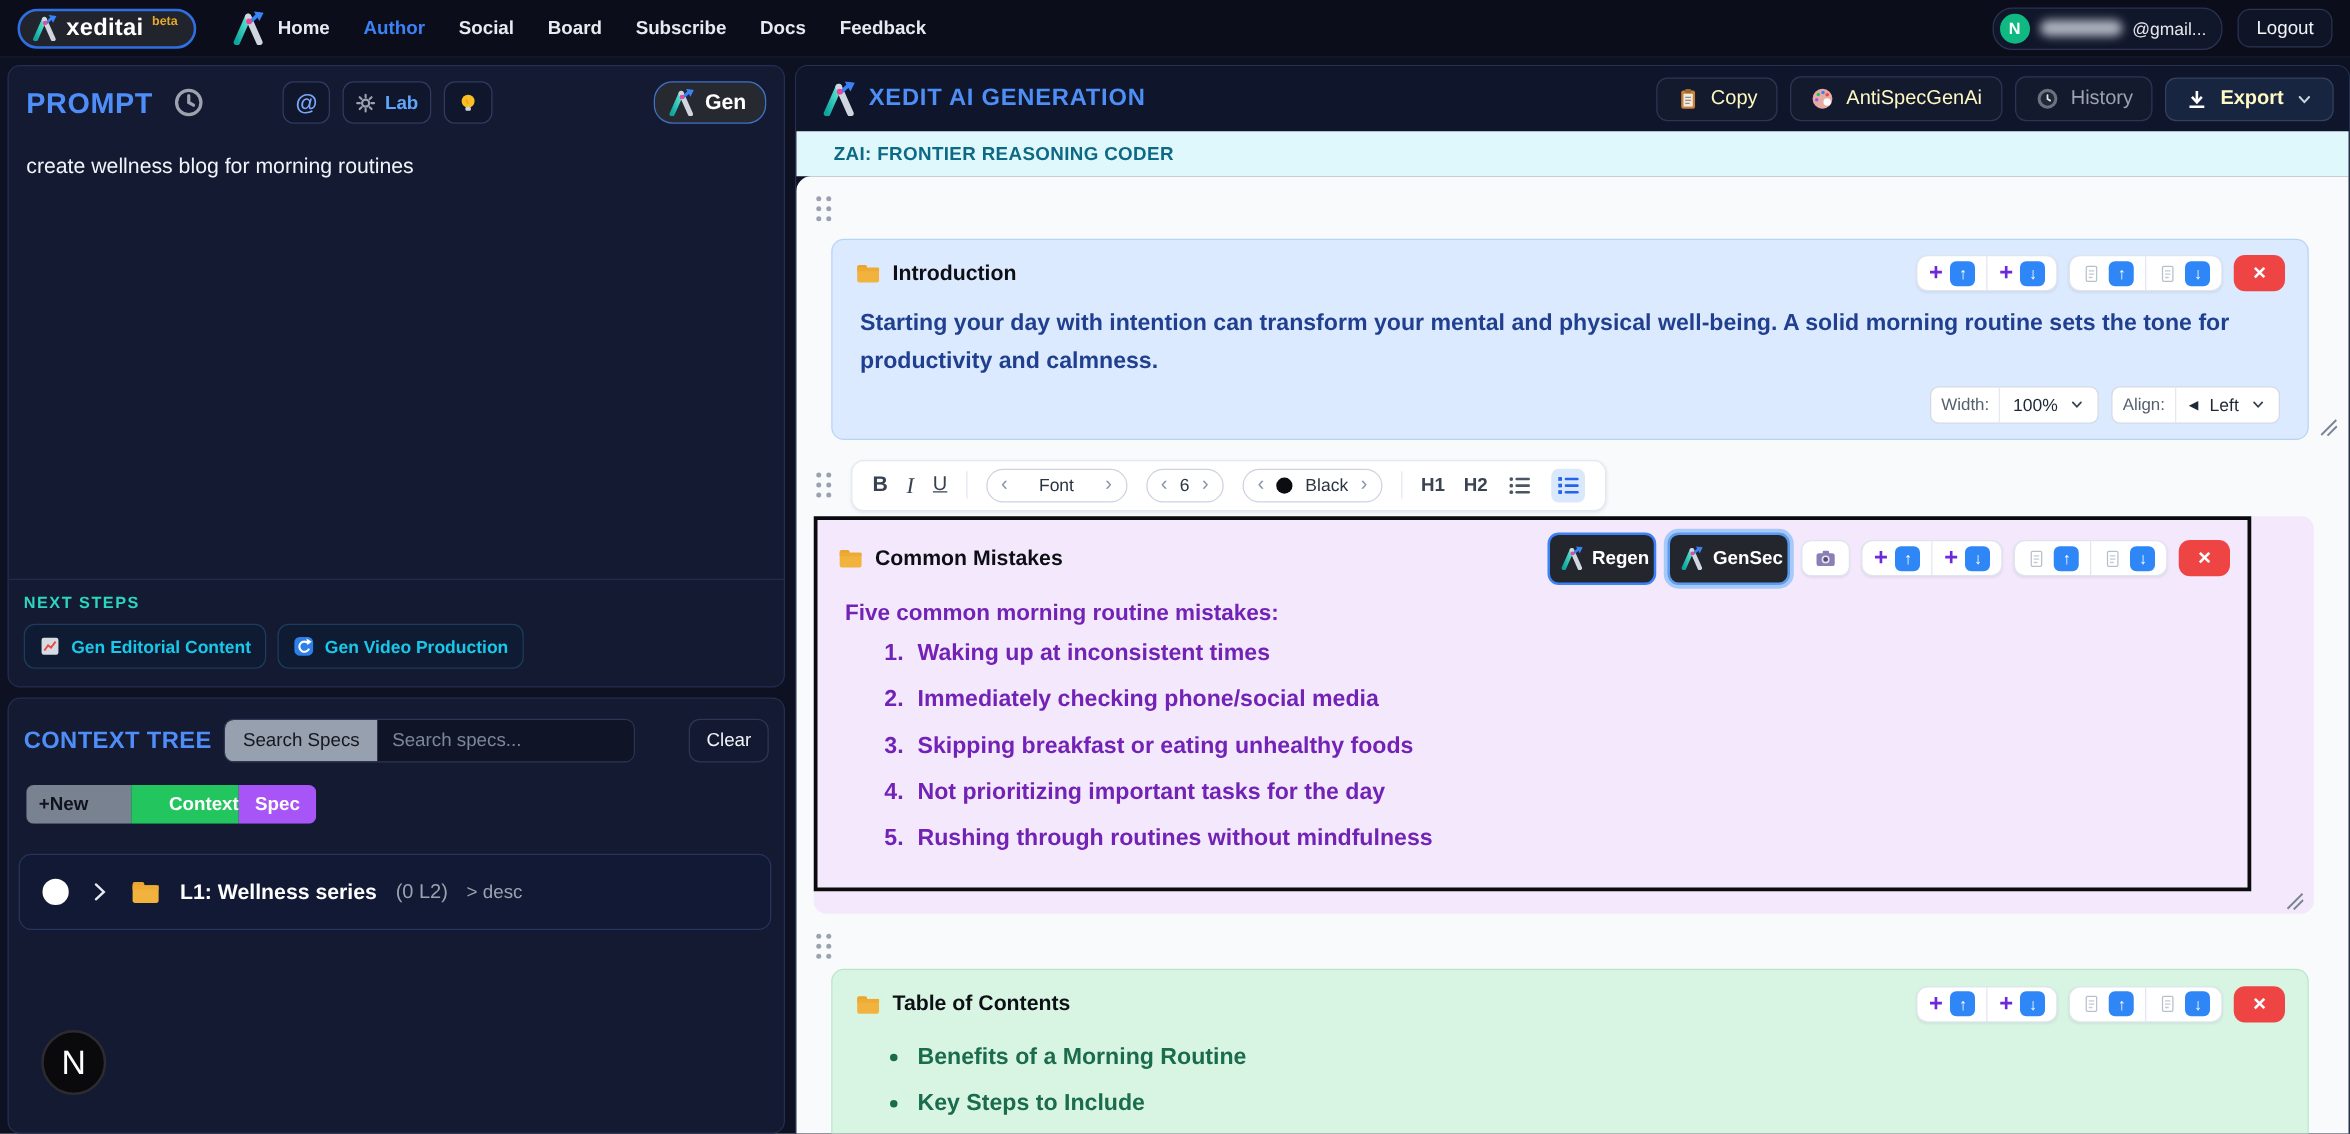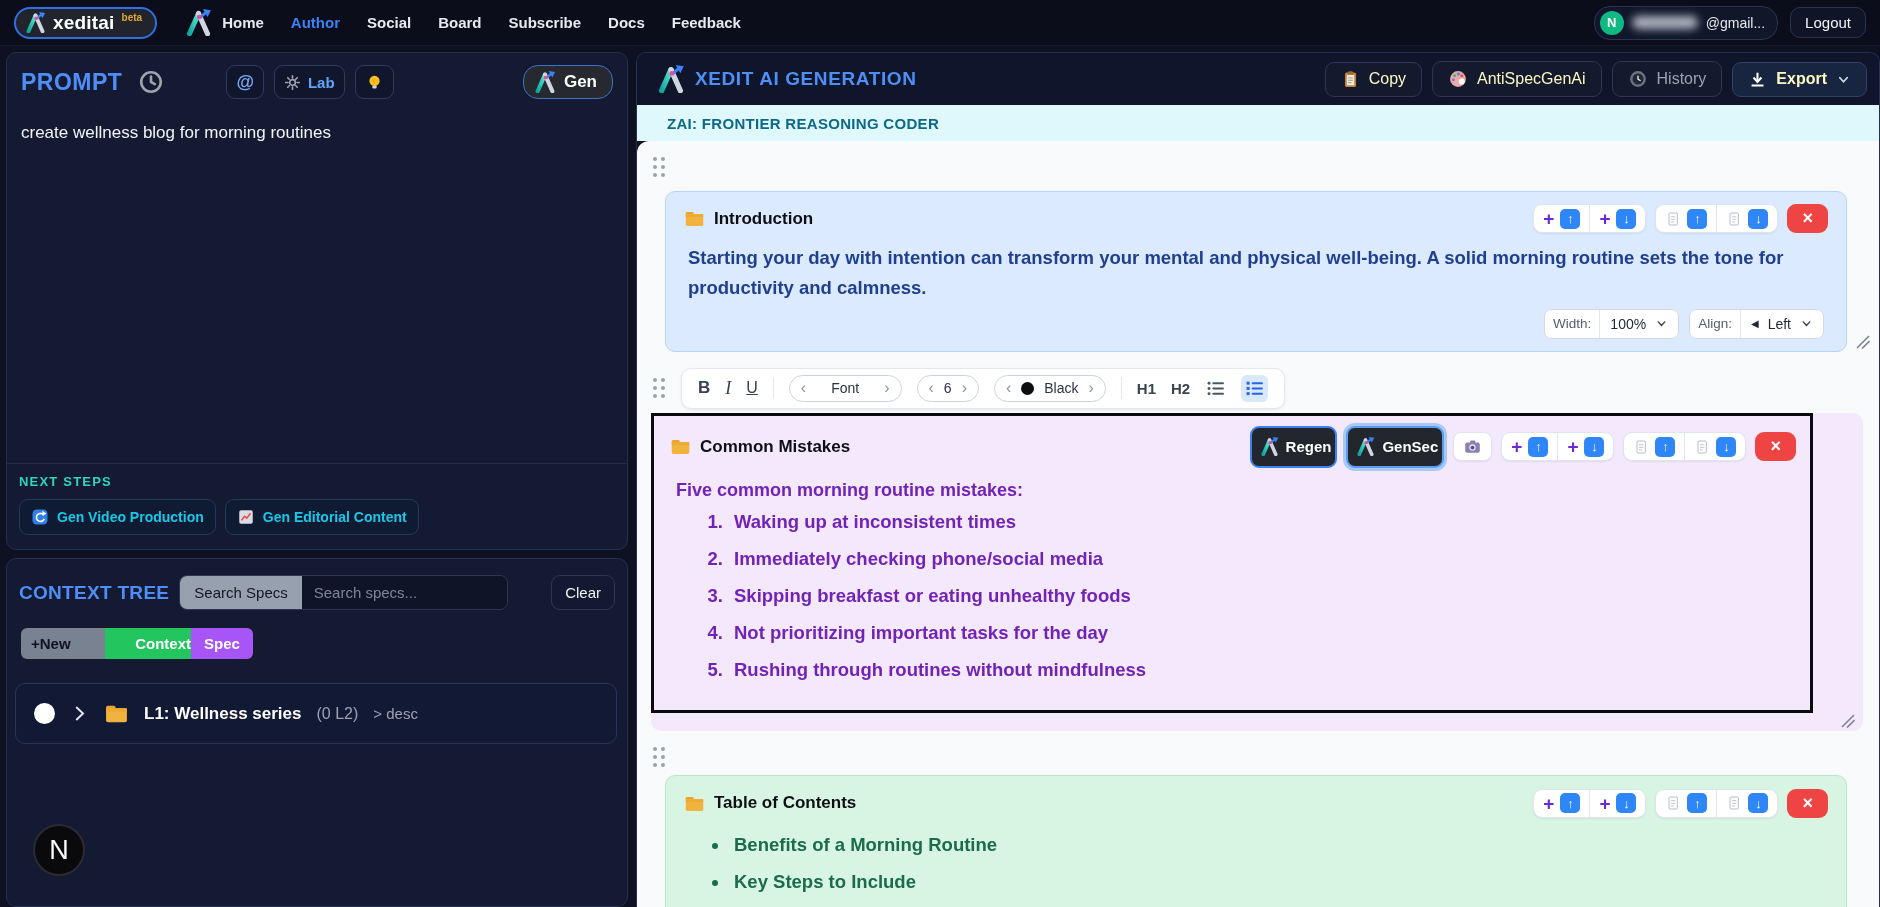--- a/index.html
+++ b/index.html
@@ -139,21 +139,21 @@
   .tb-i { font-style:italic; font-family:"Liberation Serif",serif; font-size:18px; color:#374151; cursor:pointer; }
   .tb-u { text-decoration:underline; font-size:16px; color:#374151; cursor:pointer; }
   .pill { border:1px solid #ccd3df; border-radius:15px; display:flex; align-items:center; gap:10px;
     padding:2px 11px; height:27px; font-size:14px; color:#2b3442; cursor:pointer; }
   .pill .ar { color:#8a94a6; font-size:16px; cursor:pointer; }
   .colordot { width:13px; height:13px; border-radius:50%; background:#0b0d11; }
   .tb-h { font-weight:700; font-size:15px; color:#3b4453; cursor:pointer; }
   .tool-ic { color:#4b5563; cursor:pointer; display:flex; }
   .tool-ic.active { background:#d9e8fb; border-radius:6px; padding:3px; color:#2563eb; }
 
-  .cm-card { margin:4px 16px 0 0; background:#f3e8fc; border-radius:10px; padding-bottom:18px; position:relative; }
+  .cm-card { margin:4px 28px 0 0; background:#f3e8fc; border-radius:10px; padding-bottom:18px; position:relative; }
   .cm-box { border:3px solid #0b0b0d; width:calc(100% - 50px); padding:10px 14px 14px 16px; }
   .genbtn { display:flex; align-items:center; gap:7px; background:#23262c; border:2px solid #3b82f6;
     border-radius:9px; color:#fff; font-weight:700; font-size:15px; padding:3px 4px 3px 8px; height:42px; cursor:pointer; }
   .genbtn.focused { border-color:#5b9bf0; box-shadow:0 0 0 3px #a6c9f8; }
   .cam-btn { background:#fff; border:1px solid #dfe5ee; border-radius:8px; height:29px; padding:0 9px;
     display:flex; align-items:center; box-shadow:0 1px 2px rgba(16,24,40,.07); cursor:pointer; }
   .cm-lead { color:#7223b6; font-size:18px; font-weight:600; margin:12px 0 4px 6px; }
   .cm-list { margin:10px 0 0 58px; color:#7223b6; font-size:18.5px; font-weight:600; }
   .cm-list li { margin-bottom:15px; padding-left:6px; }
 
@@ -353,29 +353,29 @@
     </button>
   </div>
   <div class="prompt-body">
     <div class="prompt-text">create wellness blog for morning routines</div>
   </div>
   <div class="next-steps">
     <div class="ns-title">NEXT STEPS</div>
     <div class="ns-row">
       <button class="ns-btn">
         <svg class="ic" width="18" height="18">
-            <use href="#i-gensq"></use>
-          </svg>
-        <span>Gen Video Production</span>
+            <use href="#i-chart"></use>
+          </svg>
+        <span>Gen Editorial Content</span>
       </button>
       <button class="ns-btn">
         <svg class="ic" width="18" height="18">
-            <use href="#i-chart"></use>
-          </svg>
-        <span>Gen Editorial Content</span>
+            <use href="#i-gensq"></use>
+          </svg>
+        <span>Gen Video Production</span>
       </button>
     </div>
   </div>
 </div>
 
 <div class="card-dark ctx-card">
   <div class="ctx-header">
     <span class="ctx-title">CONTEXT TREE</span>
     <div class="search-group">
       <span class="search-label">Search Specs</span>

